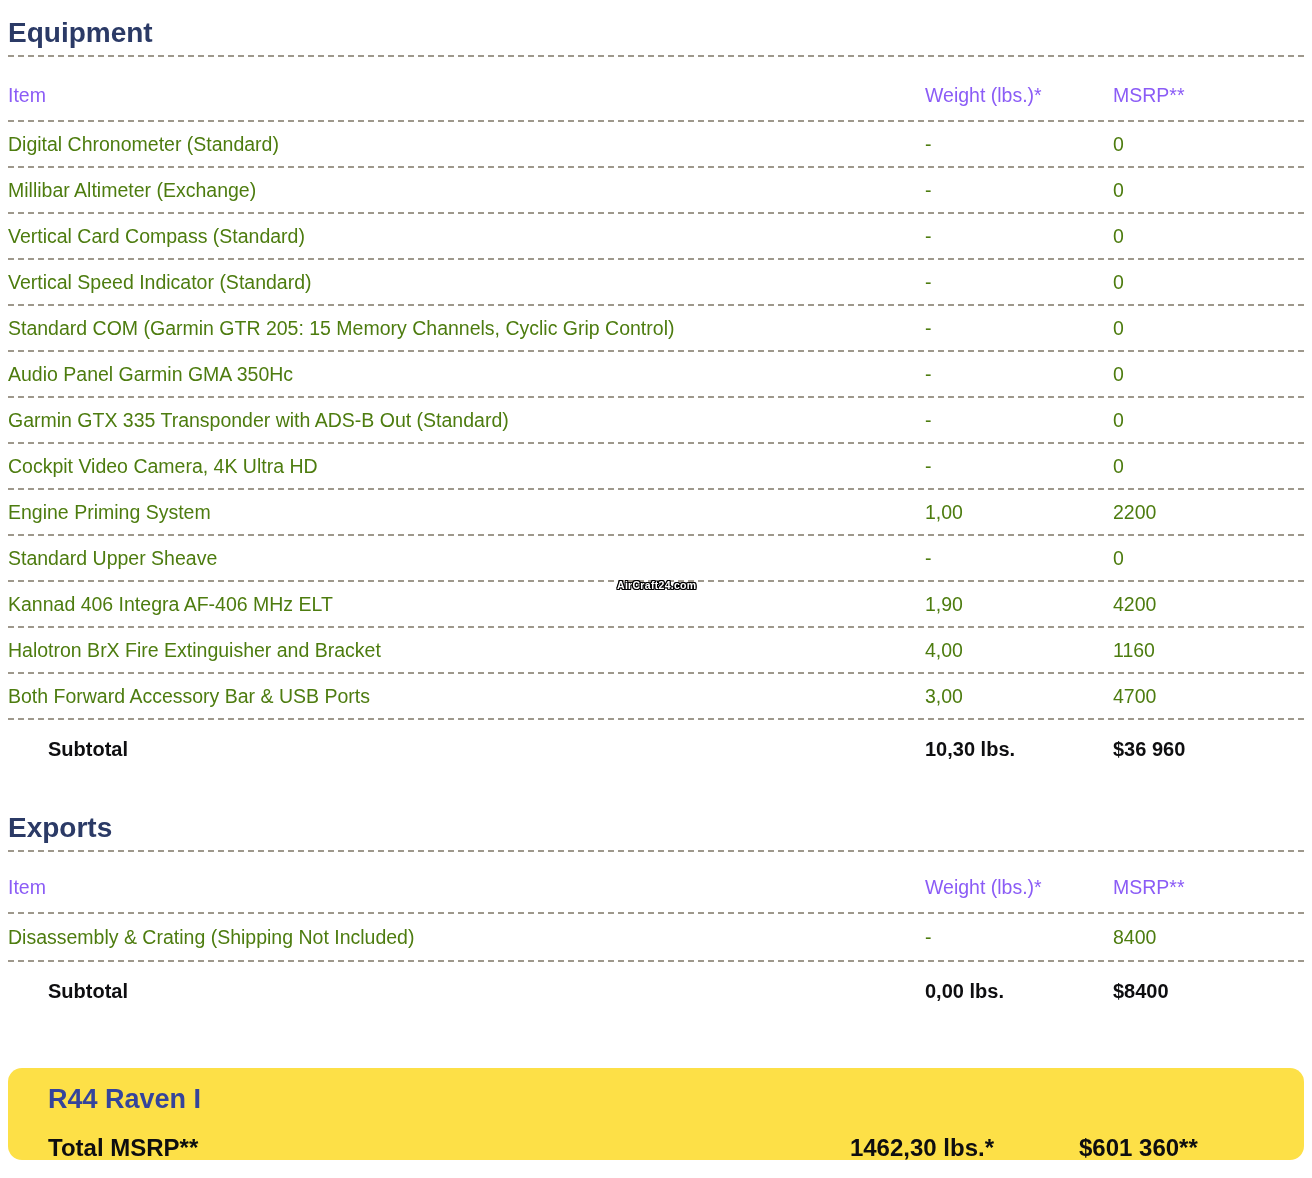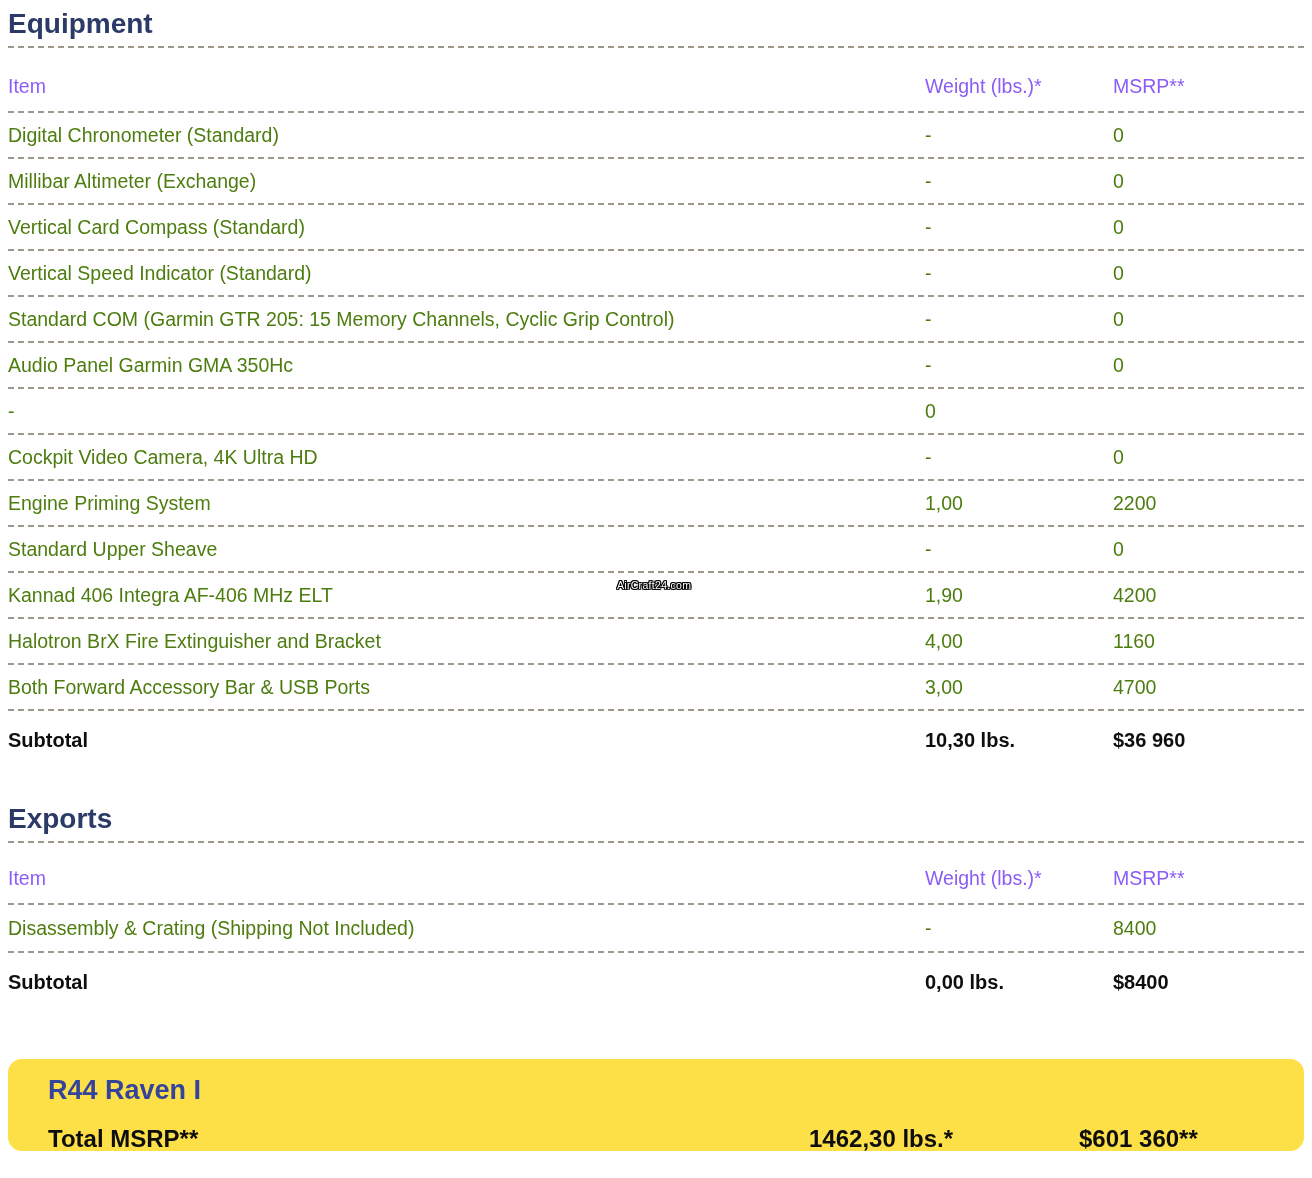--- a/index.html
+++ b/index.html
@@ -6,21 +6,21 @@
   html, body {
     width: 1312px;
     background: #ffffff;
     font-family: "Liberation Sans", sans-serif;
     color: #1d1d1f;
   }
   .page {
     position: relative;
     width: 1312px;
     height: 1178px;
-    padding: 4px 8px;
+    padding: 13px 8px;
     overflow: hidden;
   }
   .section-title {
     font-size: 28px;
     font-weight: 700;
     color: #2b3a66;
     padding: 4px 0 6px 0;
     border-bottom: 2px dashed #9e988c;
     line-height: 32px;
   }
@@ -41,20 +41,21 @@
     font-size: 19.5px;
     color: #4d7c0f;
   }
   .subtotal {
     height: 54px;
     padding-top: 4px;
     border-bottom: none;
     font-size: 20px;
     font-weight: 700;
     color: #0e0e10;
+    margin-left: 40px;
   }
   .section-exports { margin-top: 34px; }
   .section-exports .thead { height: 62px; padding-top: 10px; }
   .section-exports .tbody .row { height: 48px; }
   .summary-card {
     margin-top: 52px;
     height: 92px;
     background: #fde047;
     border-radius: 14px;
     padding: 16px 0 0 40px;
@@ -69,27 +70,27 @@
     display: grid;
     grid-template-columns: 1fr 185px 158px;
     column-gap: 85px;
     margin-top: 20px;
     padding-right: 67px;
     font-size: 24px;
     font-weight: 700;
     color: #0e0e10;
     align-items: center;
   }
-  .summary-row .c-weight { }
+  .summary-row .c-weight { text-align: right; }
   .watermark {
     position: absolute;
     left: 617px;
     top: 579px;
     font-size: 10.5px;
-    font-weight: 400;
+    font-weight: 700;
     color: #ffffff;
     letter-spacing: 0.3px;
     text-shadow:
       -1px -1px 0 #000, 1px -1px 0 #000,
       -1px  1px 0 #000, 1px  1px 0 #000,
        0   -1px 0 #000, 0    1px 0 #000,
       -1px  0   0 #000, 1px  0   0 #000;
     white-space: nowrap;
   }
 </style>
@@ -130,20 +131,21 @@
           <div class="c-item">Standard COM (Garmin GTR 205: 15 Memory Channels, Cyclic Grip Control)</div>
           <div class="c-weight">-</div>
           <div class="c-msrp">0</div>
         </div>
         <div class="row">
           <div class="c-item">Audio Panel Garmin GMA 350Hc</div>
           <div class="c-weight">-</div>
           <div class="c-msrp">0</div>
         </div>
         <div class="row">
+          <div class="c-item">Garmin GTX 335 Transponder with ADS-B Out (Standard)</div>
           <div class="c-weight">-</div>
           <div class="c-msrp">0</div>
         </div>
         <div class="row">
           <div class="c-item">Cockpit Video Camera, 4K Ultra HD</div>
           <div class="c-weight">-</div>
           <div class="c-msrp">0</div>
         </div>
         <div class="row">
           <div class="c-item">Engine Priming System</div>

